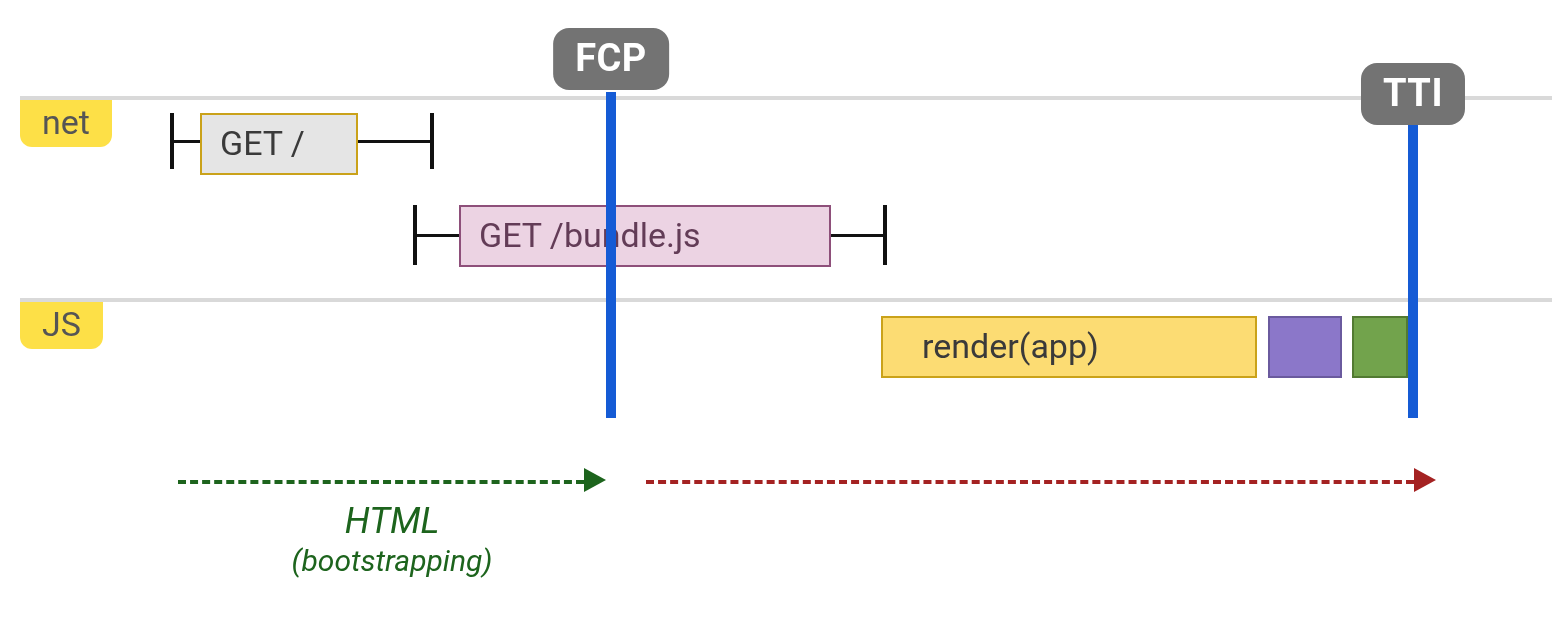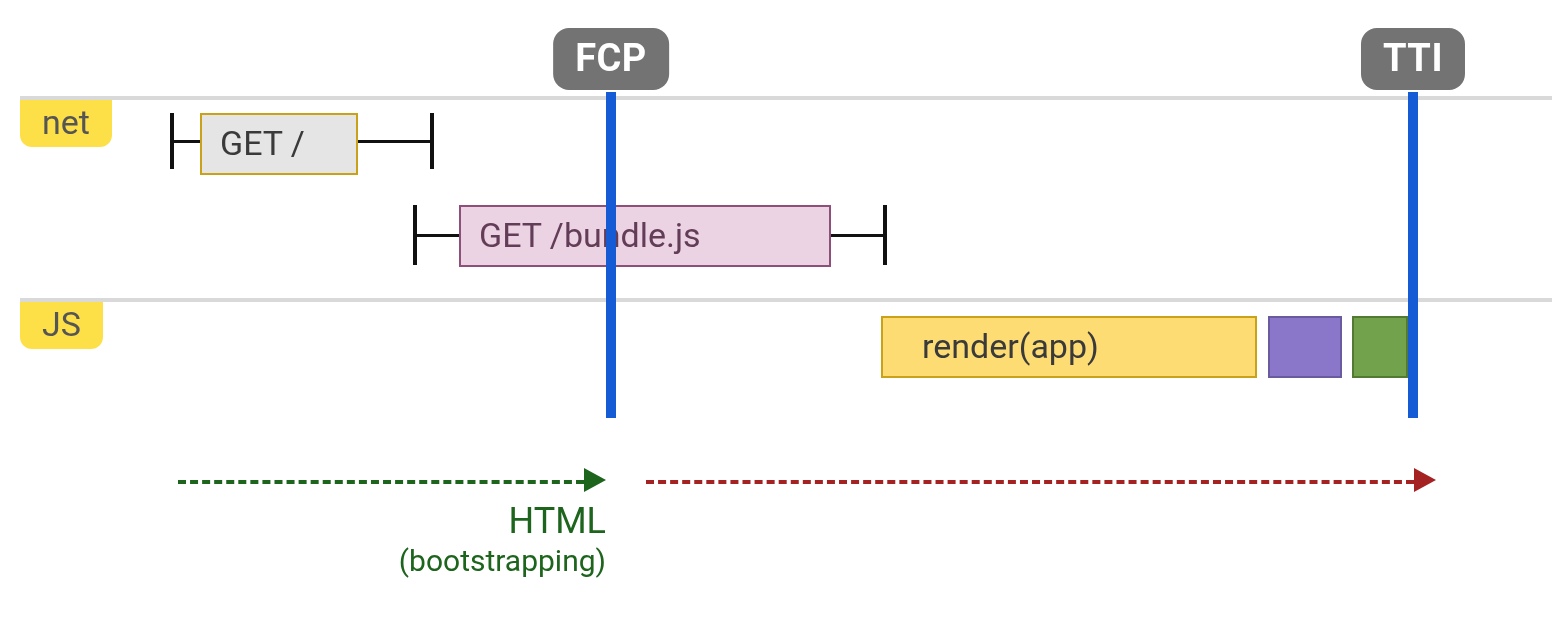--- a/index.html
+++ b/index.html
@@ -125,24 +125,25 @@
     height: 0;
     border-top: 12px solid transparent;
     border-bottom: 12px solid transparent;
     z-index: 2;
   }
   .arrow-head.green { border-left: 22px solid #1d641d; }
   .arrow-head.red   { border-left: 22px solid #a42222; }
   
   .arrow-label {
     position: absolute;
-    text-align: right;
+    text-align: center;
     font-size: 36px;
     line-height: 1.2;
     z-index: 3;
+    font-style: italic;
   }
   .arrow-label.green { color: #1d641d; }
   .arrow-label.red   { color: #a42222; }
   .arrow-label .sub {
     display: block;
     font-size: 30px;
   }
 </style>
 </head>
 <body>
@@ -151,21 +152,21 @@
 
   <div class="hline" style="top:96px;"></div>
   <div class="hline" style="top:298px;"></div>
 
   <div class="lane-tag" style="top:100px;">net</div>
   <div class="lane-tag" style="top:302px;">JS</div>
 
   <div class="marker-pill" style="left:611px;">FCP</div>
   <div class="marker-line" style="left:611px; height:326px;"></div>
 
-  <div class="marker-pill" style="left:1413px;">TTI</div>
+  <div class="marker-pill" style="left:1413px;margin-top:35px;">TTI</div>
   <div class="marker-line" style="left:1413px; height:326px;"></div>
 
   <div class="whisker-cap" style="left:170px;  top:113px; height:56px;"></div>
   <div class="whisker-h" style="left:170px;  top:140px; width:30px;"></div>
   <div class="tibox get-root" style="left:200px;  top:113px; width:158px;">GET /</div>
   <div class="whisker-h" style="left:358px;  top:140px; width:76px;"></div>
   <div class="whisker-cap" style="left:430px;  top:113px; height:56px;"></div>
 
   <div class="whisker-cap" style="left:413px;  top:205px; height:60px;"></div>
   <div class="whisker-h" style="left:413px;  top:234px; width:46px;"></div>

